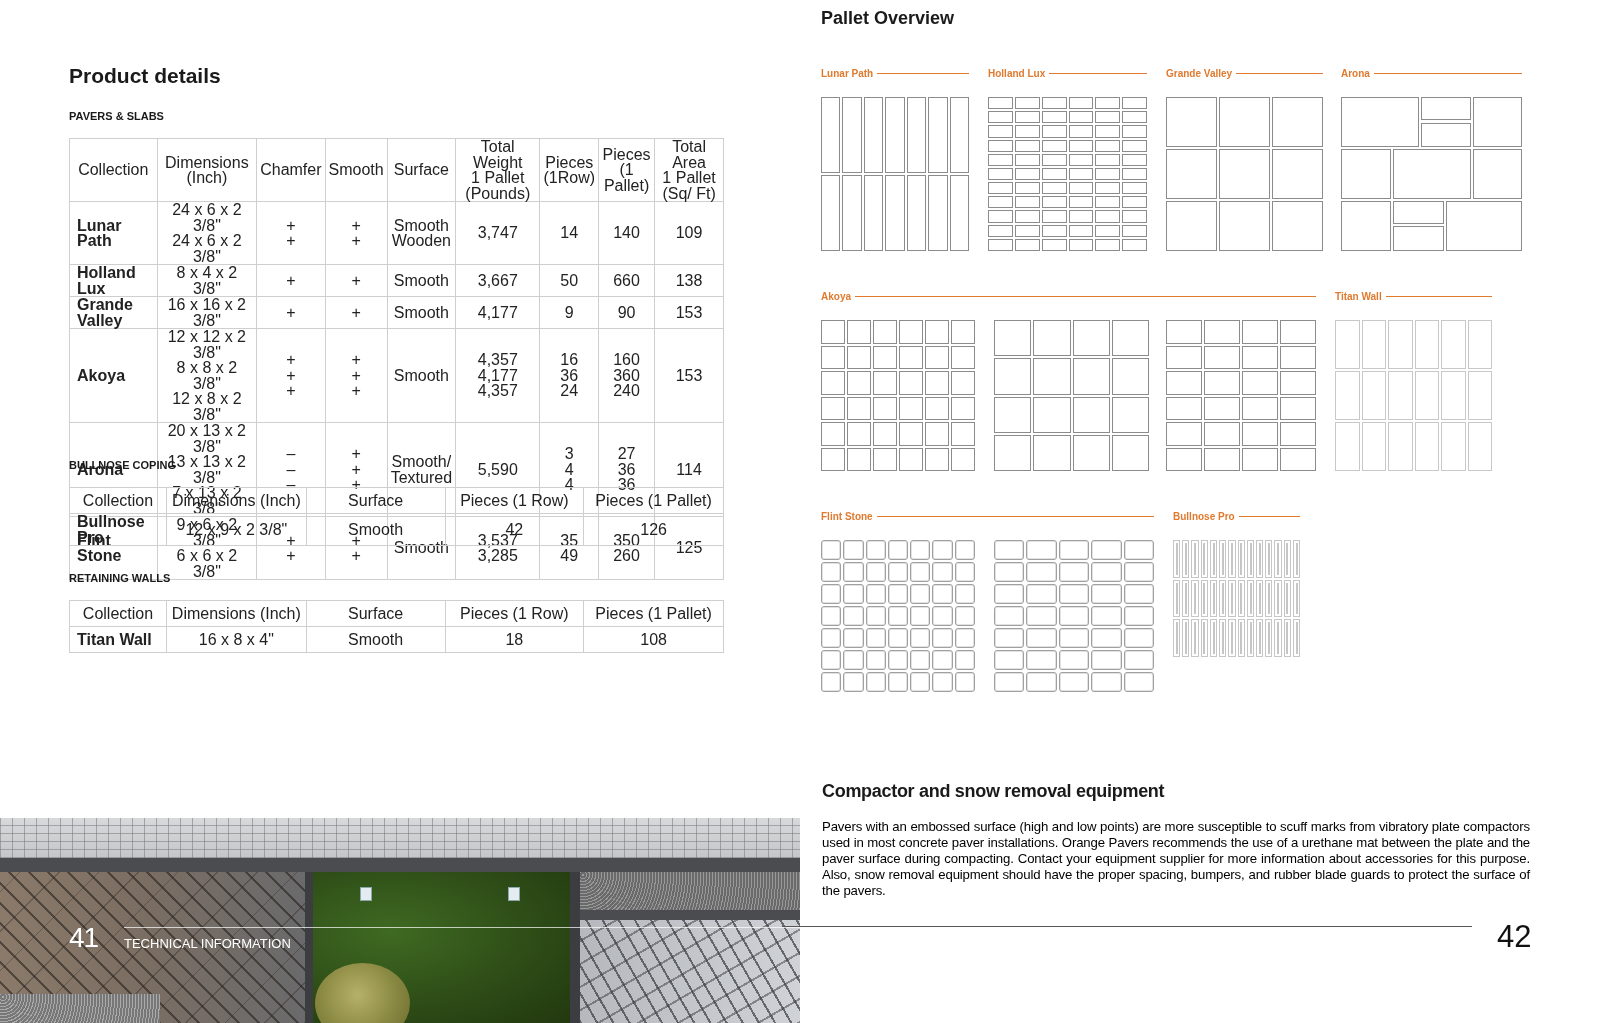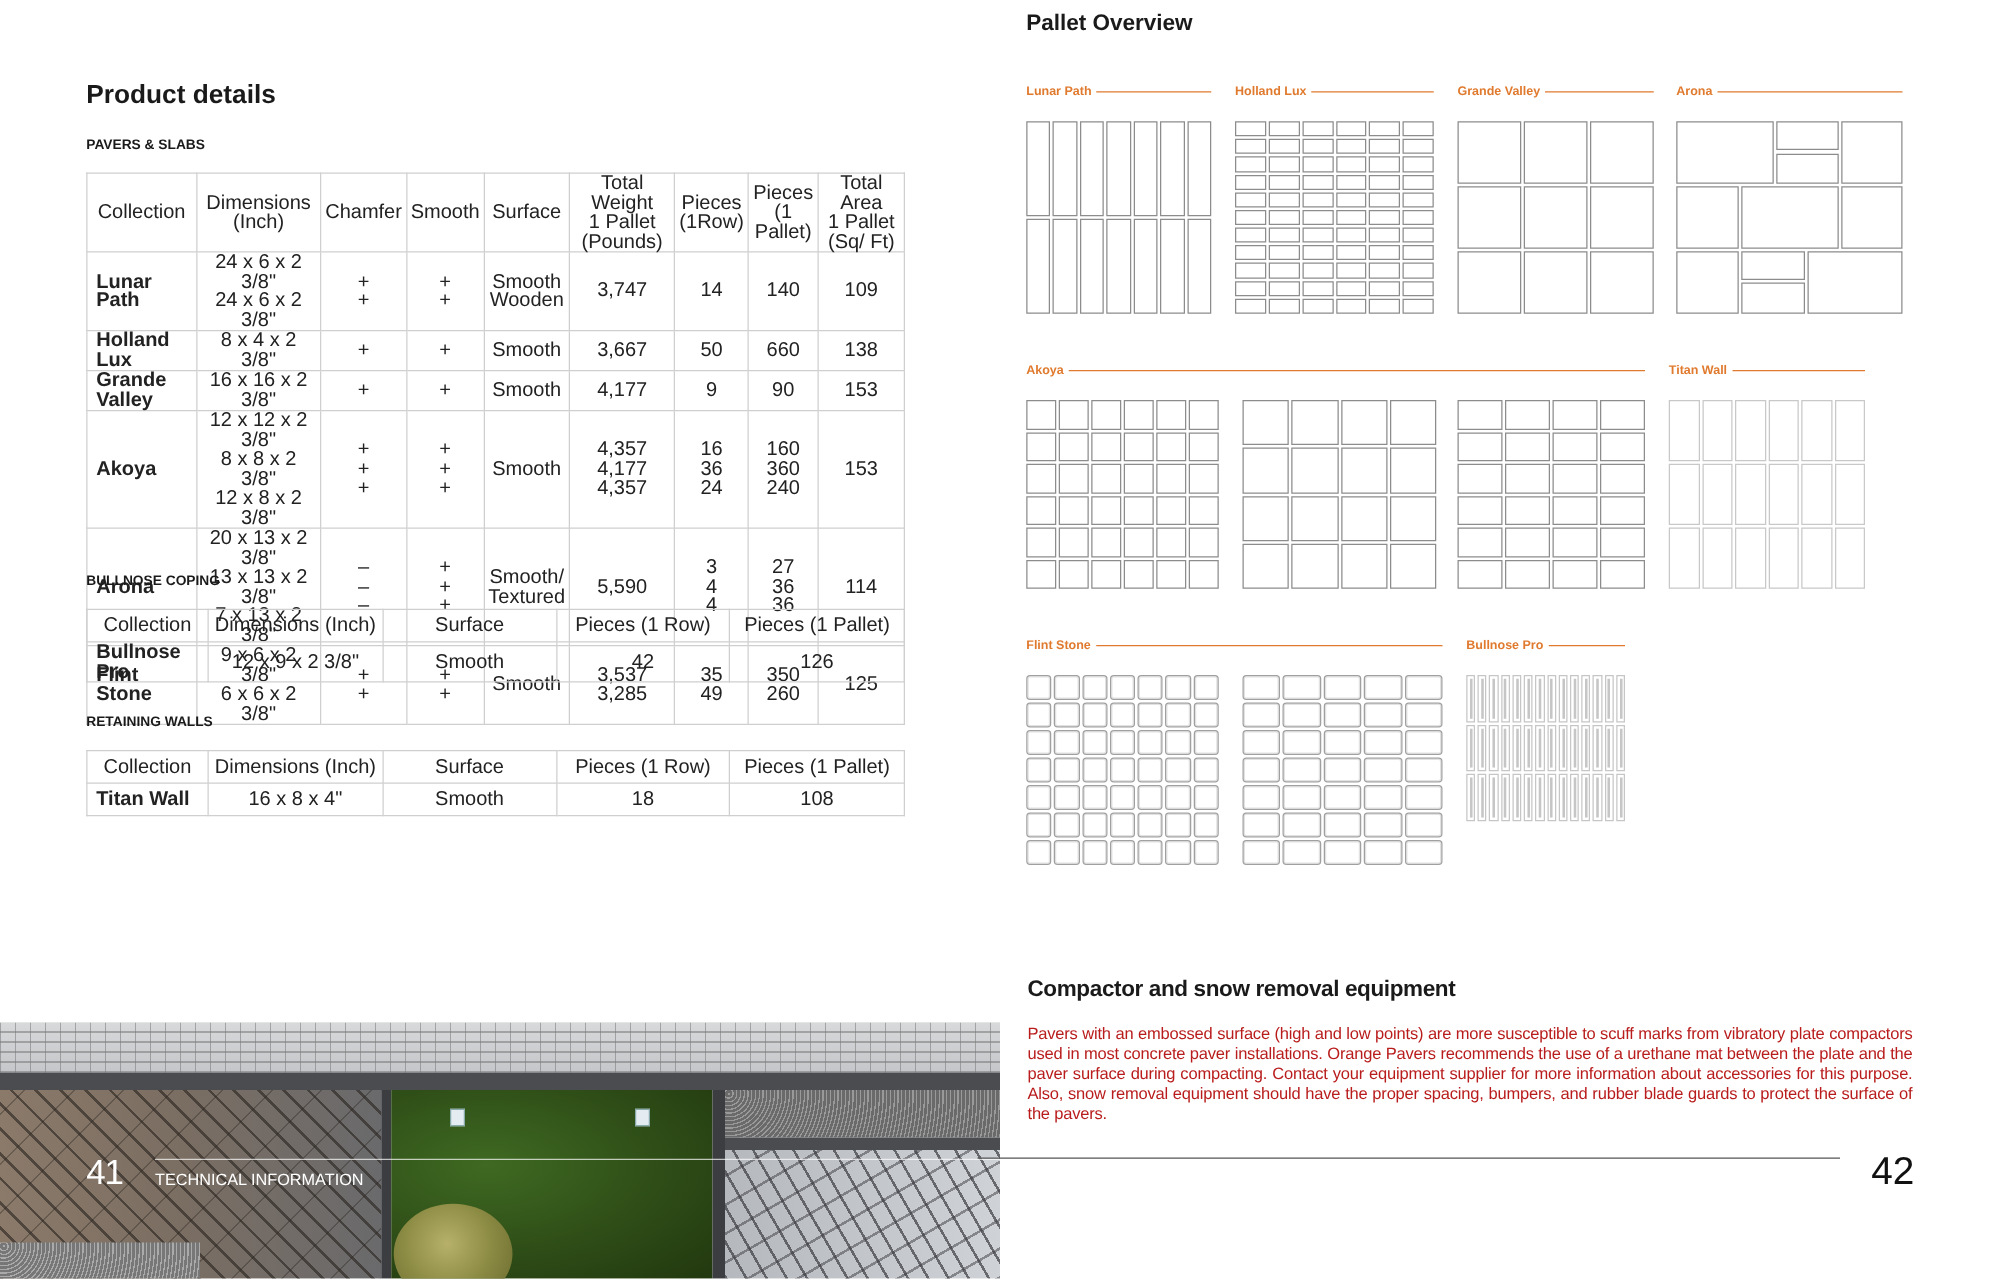--- a/index.html
+++ b/index.html
@@ -56,21 +56,21 @@
   .grid { position: absolute; display: grid; gap: 2px; }
   .grid > div { border: 1.5px solid #8c8c8c; background: #fff; }
   .grid.light > div { border-color: #c8c8c8; }
   .grid.flint > div { border: 1px solid #a0a0a0; border-radius: 3px; box-shadow: inset 0 0 0 1px #e2e2e2; }
   .grid.bull > div { border: 1px solid #c6c6c6; position: relative; }
   .grid.bull > div::after { content: ""; position: absolute; left: 35%; right: 35%; top: 6%; bottom: 6%; border: 1px solid #c6c6c6; background: #f3f3f3; }
   .arona { position: absolute; }
   .arona > div { position: absolute; border: 1.5px solid #8c8c8c; background: #fff; }
 
   .h2 { position: absolute; left: 822px; top: 781px; font-weight: bold; font-size: 18px; letter-spacing: -0.3px; }
-  .para { position: absolute; left: 822px; top: 819px; width: 708px; font-size: 13.2px; line-height: 16px; text-align: justify; color: #b91c1c; letter-spacing: -0.15px; }
+  .para { position: absolute; left: 822px; top: 819px; width: 708px; font-size: 13.2px; line-height: 16px; text-align: justify; color: #000000; letter-spacing: -0.15px; }
   .rule-right { position: absolute; left: 782px; top: 926px; width: 690px; height: 1px; background: #555; }
   .page-num-right { position: absolute; left: 1497px; top: 919px; font-size: 31px; color: #111; }
 </style>
 </head>
 <body>
 
 <div class="h1" style="left:69px; top:64px;">Product details</div>
 <div class="sub" style="left:69px; top:110px;">PAVERS &amp; SLABS</div>
 
 <table class="spec" style="left:69px; top:138px; width:655px;">

